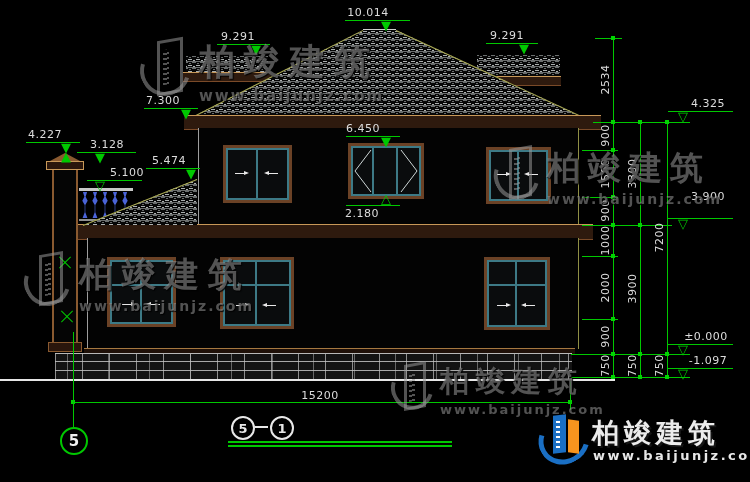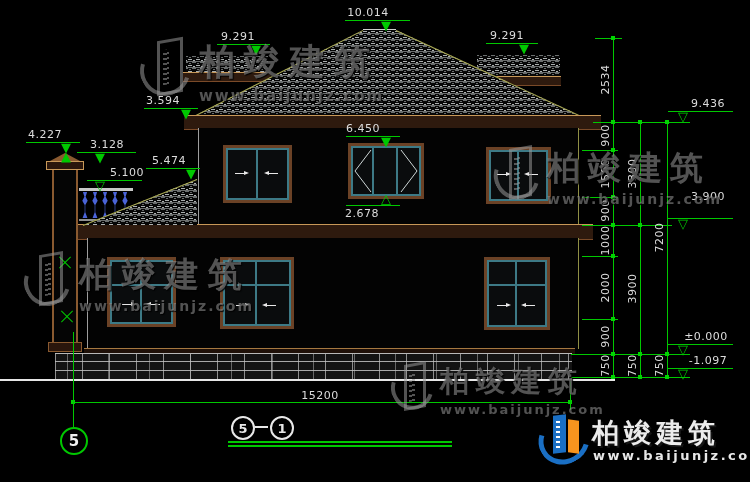--- a/index.html
+++ b/index.html
@@ -171,21 +171,21 @@
   <span class="tri" style="left:386px;top:20px;">▼</span>
 
   <span class="mtext" style="left:238px;top:30px;">9.291</span>
   <div class="hline gl" style="left:217px;top:44px;width:53px;"></div>
   <span class="tri" style="left:256px;top:44px;">▼</span>
 
   <span class="mtext" style="left:507px;top:29px;">9.291</span>
   <div class="hline gl" style="left:486px;top:43px;width:52px;"></div>
   <span class="tri" style="left:524px;top:43px;">▼</span>
 
-  <span class="mtext" style="left:163px;top:94px;">3.594</span>
+  <span class="mtext" style="left:163px;top:94px;">7.300</span>
   <div class="hline gl" style="left:144px;top:108px;width:54px;"></div>
   <span class="tri" style="left:186px;top:108px;">▼</span>
 
   <span class="mtext" style="left:45px;top:128px;">4.227</span>
   <div class="hline gl" style="left:26px;top:142px;width:54px;"></div>
   <span class="tri" style="left:66px;top:142px;">▼</span>
   <span class="tri" style="left:66px;top:151px;">▲</span>
 
   <span class="mtext" style="left:107px;top:138px;">3.128</span>
   <div class="hline gl" style="left:77px;top:152px;width:59px;"></div>
@@ -198,23 +198,23 @@
   <span class="mtext" style="left:127px;top:166px;">5.100</span>
   <div class="hline gl" style="left:87px;top:180px;width:55px;"></div>
   <span class="tri" style="left:100px;top:180px;">▽</span>
 
   <span class="mtext" style="left:363px;top:122px;">6.450</span>
   <div class="hline gl" style="left:346px;top:136px;width:54px;"></div>
   <span class="tri" style="left:386px;top:136px;">▼</span>
 
   <span class="tri" style="left:386px;top:193px;">△</span>
   <div class="hline gl" style="left:346px;top:205px;width:54px;"></div>
-  <span class="mtext" style="left:362px;top:207px;">2.678</span>
-
-  <span class="mtext" style="left:708px;top:97px;">9.436</span>
+  <span class="mtext" style="left:362px;top:207px;">2.180</span>
+
+  <span class="mtext" style="left:708px;top:97px;">4.325</span>
   <div class="hline gl" style="left:668px;top:111px;width:65px;"></div>
   <span class="tri" style="left:683px;top:111px;">▽</span>
 
   <span class="mtext" style="left:708px;top:190px;">3.900</span>
   <div class="hline gl" style="left:668px;top:218px;width:65px;"></div>
   <span class="tri" style="left:683px;top:218px;">▽</span>
 
   <span class="mtext" style="left:706px;top:330px;">±0.000</span>
   <div class="hline gl" style="left:668px;top:344px;width:65px;"></div>
   <span class="tri" style="left:683px;top:344px;">▽</span>

